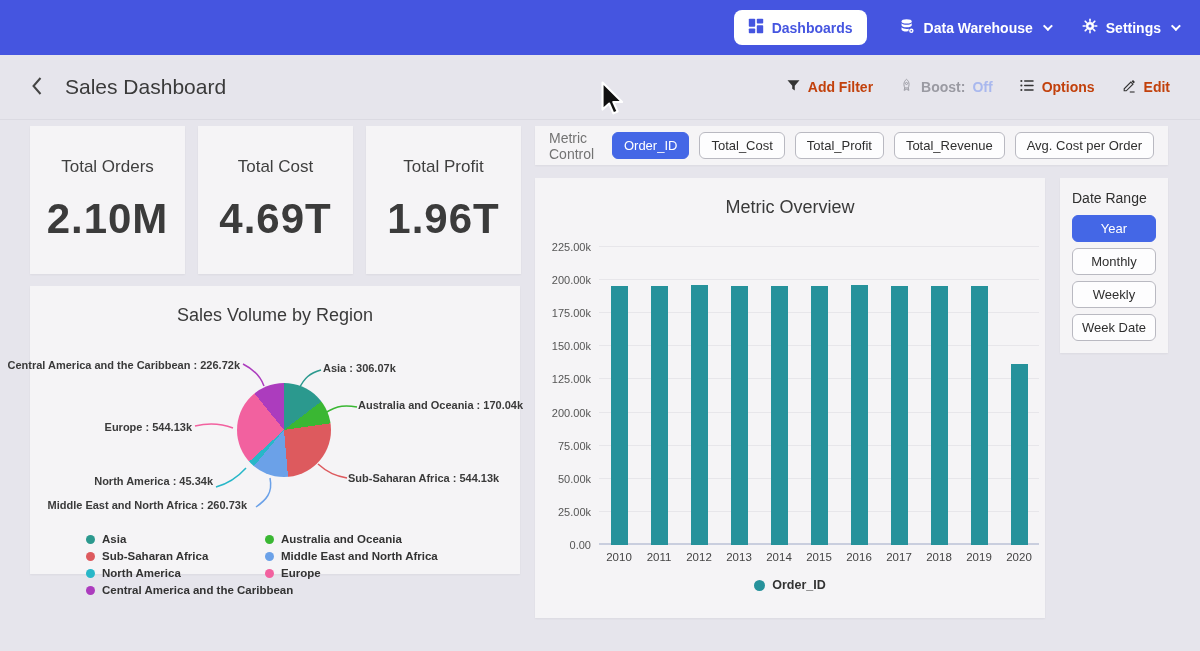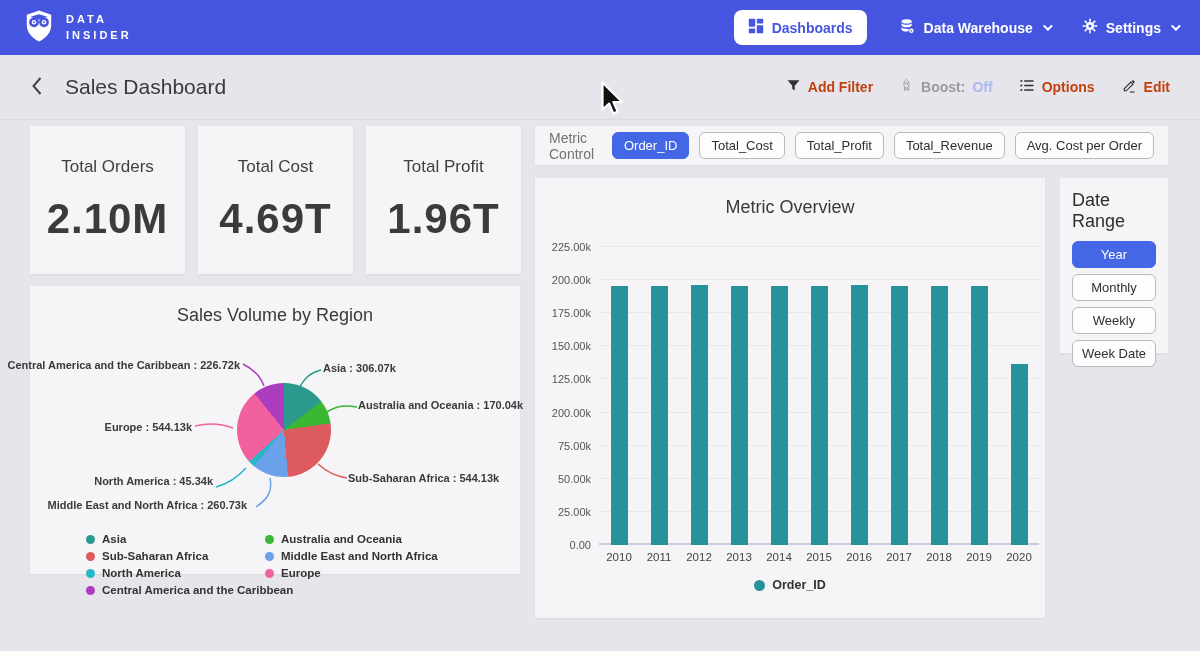--- a/index.html
+++ b/index.html
@@ -72,51 +72,33 @@
   .bar-slot{flex:1;display:flex;justify-content:center;align-items:flex-end;height:100%;}
   .bar{width:17px;background:var(--bar);}
   #xlabel-row{position:absolute;left:64px;top:373px;width:440px;display:flex;}
   .xlabel{flex:1;text-align:center;font-size:11.5px;color:#444;}
   #bar-legend{position:absolute;left:0;top:400px;width:100%;display:flex;justify-content:center;}
   #bar-legend .legend-dot{width:11px;height:11px;}
   #bar-legend .legend-text{font-size:12.5px;}
 
   
   #date-card{left:1060px;top:178px;width:108px;height:175px;padding:12px;}
-  .date-label{font-size:18px;color:#2f2f2f;margin-bottom:9px;}
+  .date-label{font-size:14px;color:#2f2f2f;margin-bottom:9px;}
   .date-btn{display:block;width:100%;background:#fdfdfe;border:1px solid #b9b9c1;border-radius:6px;
     padding:5px 0;font-size:13px;color:#2f2f2f;text-align:center;margin-bottom:6px;cursor:pointer;}
   .date-btn.selected{background:var(--accent);border-color:var(--accent);color:#fff;}
 
   #cursor{position:absolute;left:598px;top:81px;pointer-events:none;z-index:50;}
 </style>
 </head>
 <body>
 
 <div class="screen">
 
   <header class="topbar">
-    <div class="brand">
-      <span>
-        <svg width="34" height="36" viewBox="0 0 32 32">
-          <path d="M16 1.5l11.5 4v9.5c0 7-5 12.5-11.5 15.5C9.5 27.5 4.5 22 4.5 15V5.5z" fill="#fff"></path>
-          <circle cx="11.3" cy="12.5" r="4.6" fill="#4555e0"></circle>
-          <circle cx="20.7" cy="12.5" r="4.6" fill="#4555e0"></circle>
-          <circle cx="11.3" cy="12.5" r="2.1" fill="#fff"></circle>
-          <circle cx="20.7" cy="12.5" r="2.1" fill="#fff"></circle>
-          <circle cx="11.3" cy="12.5" r="0.9" fill="#4555e0"></circle>
-          <circle cx="20.7" cy="12.5" r="0.9" fill="#4555e0"></circle>
-          <path d="M8 7.2 L16 10 L24 7.2 L16 5z" fill="#4555e0"></path>
-        </svg>
-      </span>
-      <div class="brand-text">
-        <div>DATA</div>
-        <div>INSIDER</div>
-      </div>
-    </div>
     <nav class="topnav">
       <button class="nav-pill">
         <span>
           <svg width="16" height="16" viewBox="0 0 20 20" fill="#4555e0">
             <rect x="1" y="1" width="8" height="10" rx="1"></rect>
             <rect x="11" y="1" width="8" height="6" rx="1"></rect>
             <rect x="11" y="9" width="8" height="10" rx="1"></rect>
             <rect x="1" y="13" width="8" height="6" rx="1"></rect>
           </svg>
         </span>

